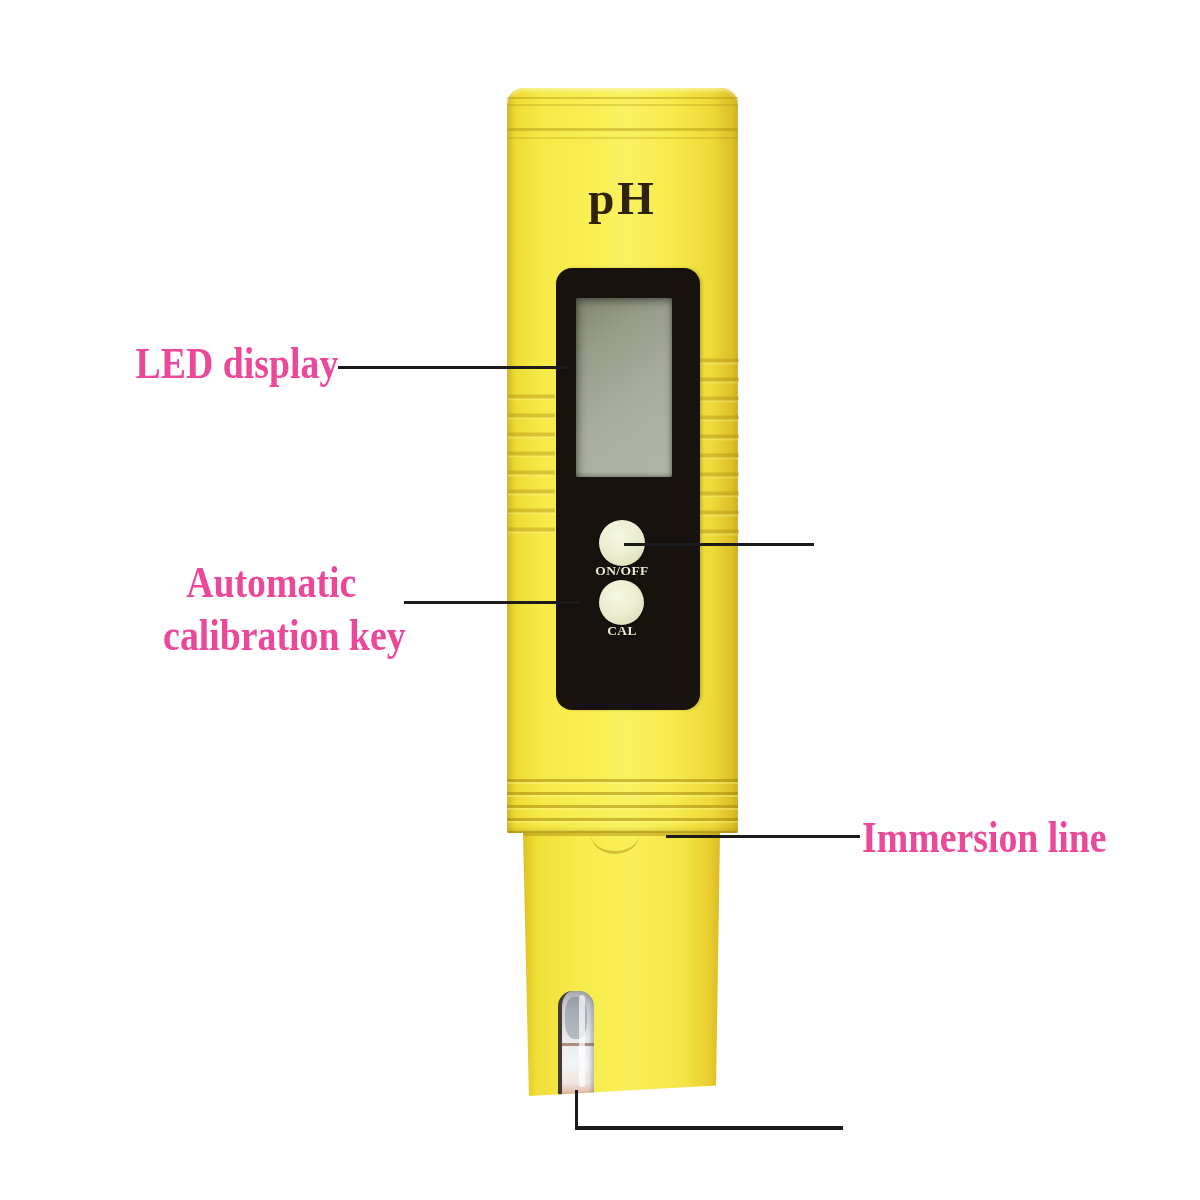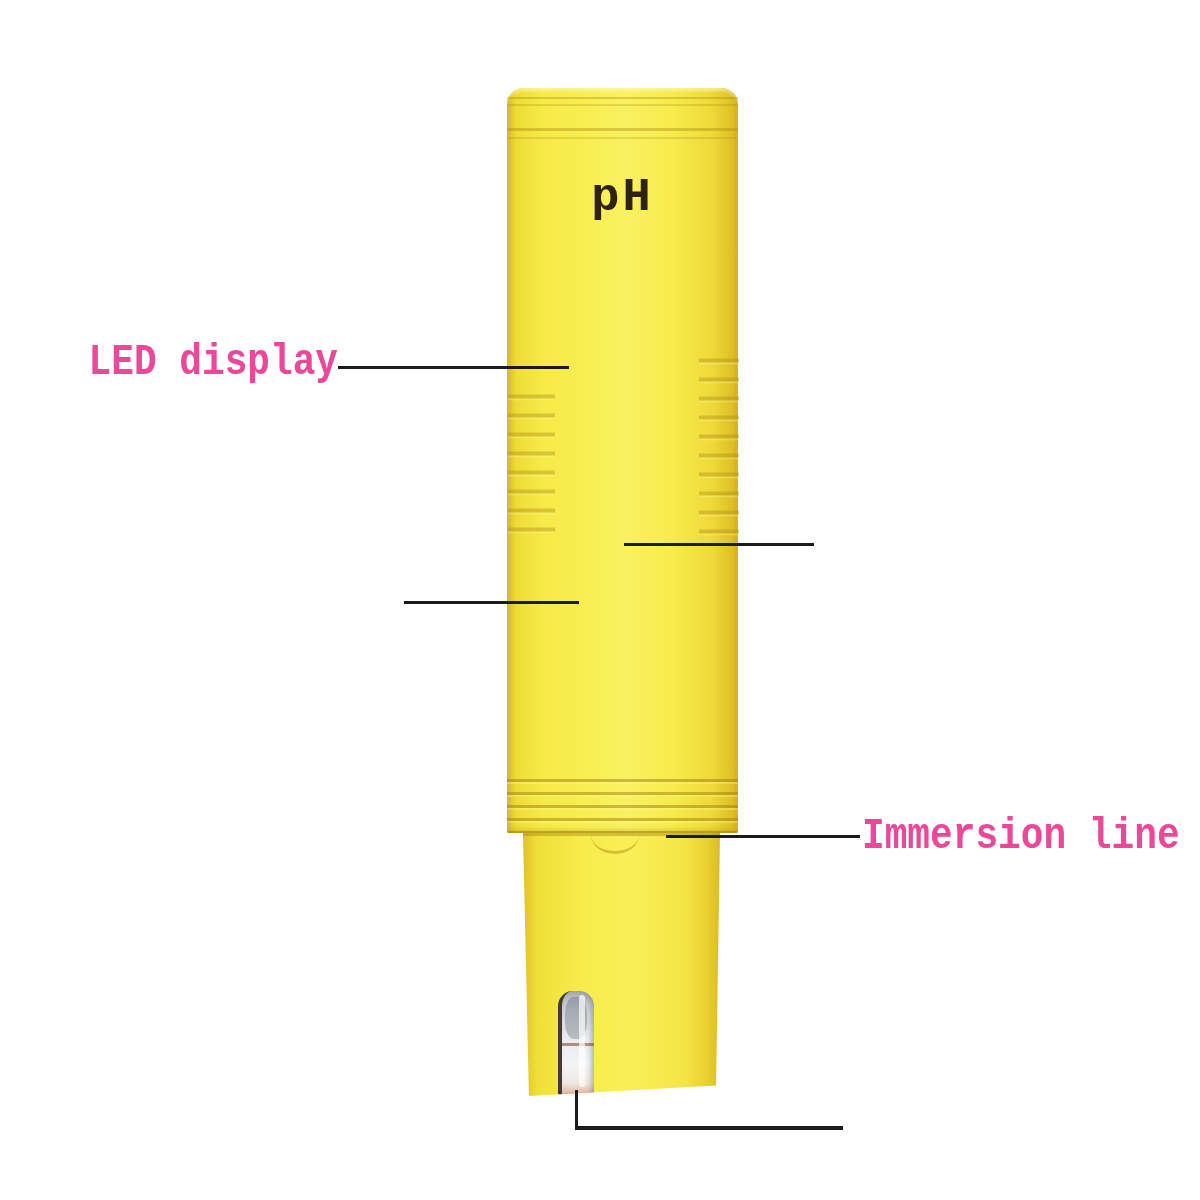--- a/index.html
+++ b/index.html
@@ -1,18 +1,18 @@
 <!DOCTYPE html>
 <html><head>
 <meta charset="utf-8">
 <style>
   html,body{margin:0;padding:0;background:#ffffff;}
   .scene{
     position:relative;width:1200px;height:1200px;background:#ffffff;overflow:hidden;
-    font-family:Liberation Mono, monospace;
+    font-family:Liberation Serif, serif;
   }
   .abs{position:absolute;}
 
   
   .pen-body{
     left:507px;top:88px;width:231px;height:745px;
     border-radius:16px 16px 3px 3px;
     background:linear-gradient(90deg,
       #d9ba22 0px,#eedc35 9px,#f6ea47 34px,#f9ef55 90px,#faf162 118px,
       #f7eb4c 165px,#eeda39 205px,#ddbe24 226px,#d2b01d 231px);
@@ -124,20 +124,27 @@
     <div class="abs cap-groove g1"></div>
     <div class="abs cap-groove g2"></div>
     <div class="abs cap-groove g3"></div>
     <div class="abs cap-groove g4"></div>
     <div class="abs ph-marking">pH</div>
   </div>
 
   <div class="abs grip-ridges grip-left"></div>
   <div class="abs grip-ridges grip-right"></div>
 
+  <div class="abs display-panel">
+    <div class="abs lcd-screen"></div>
+    <div class="abs panel-btn btn-onoff"></div>
+    <div class="abs panel-btn-label lbl-onoff">ON/OFF</div>
+    <div class="abs panel-btn btn-cal"></div>
+    <div class="abs panel-btn-label lbl-cal">CAL</div>
+  </div>
 
   <div class="abs ridge-band"></div>
 
   <div class="abs probe-body">
     <div class="abs probe-top-shade"></div>
     <div class="abs probe-notch"></div>
     <div class="abs electrode-slot">
       <div class="abs glass-reflection"></div>
       <div class="abs glass-band"></div>
       <div class="abs glass-highlight"></div>
@@ -148,20 +155,24 @@
   <div class="abs callout" style="left:404px;top:601px;width:175px;height:3px;"></div>
   <div class="abs callout" style="left:624px;top:543px;width:190px;height:3px;"></div>
   <div class="abs callout" style="left:666px;top:835px;width:194px;height:3px;"></div>
   <div class="abs callout" style="left:575px;top:1090px;width:3px;height:40px;"></div>
   <div class="abs callout" style="left:575px;top:1126px;width:268px;height:4px;"></div>
 
   <div class="abs anno anno-right origin-right" style="right:862px;top:339px;">
     <span class="sq">LED display</span>
   </div>
 
+  <div class="abs anno anno-center origin-center" style="left:140px;top:556px;width:262px;">
+    <div><span class="sq">Automatic</span></div>
+    <div><span class="sq">calibration key</span></div>
+  </div>
 
 
   <div class="abs anno origin-left" style="left:862px;top:813px;">
     <span class="sq">Immersion line</span>
   </div>
 
 
 </div>
 
 </body></html>

